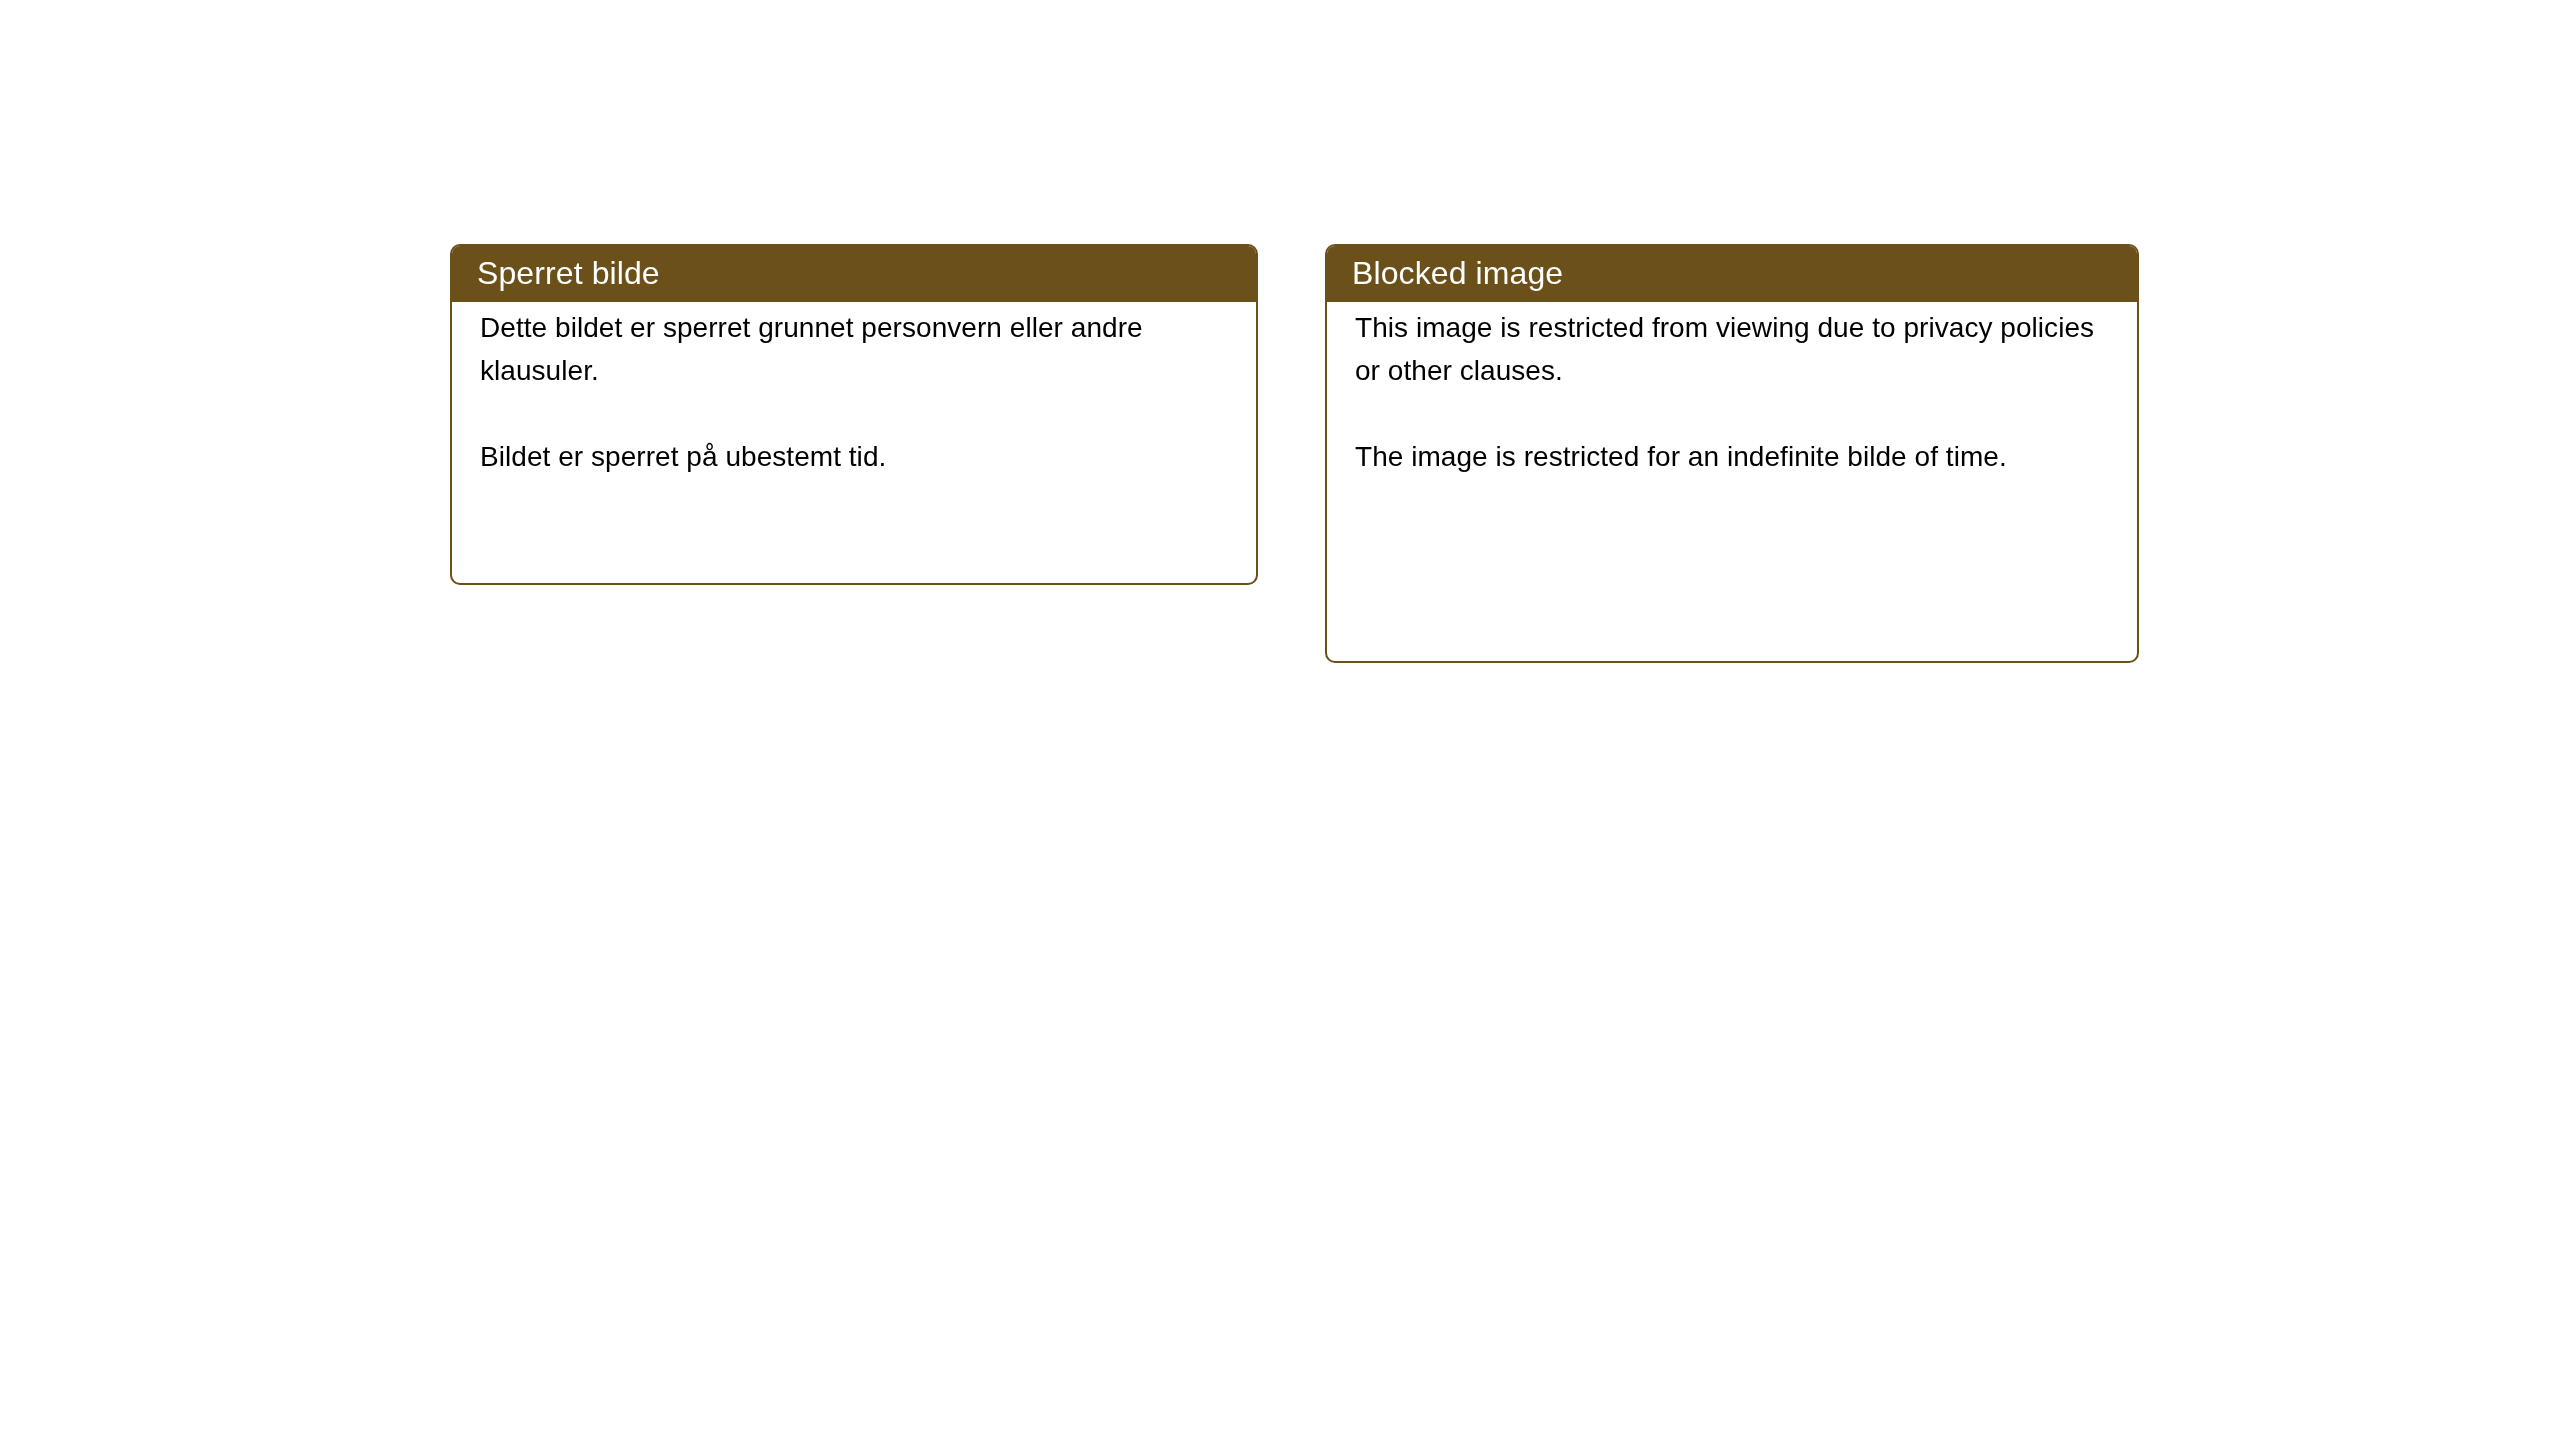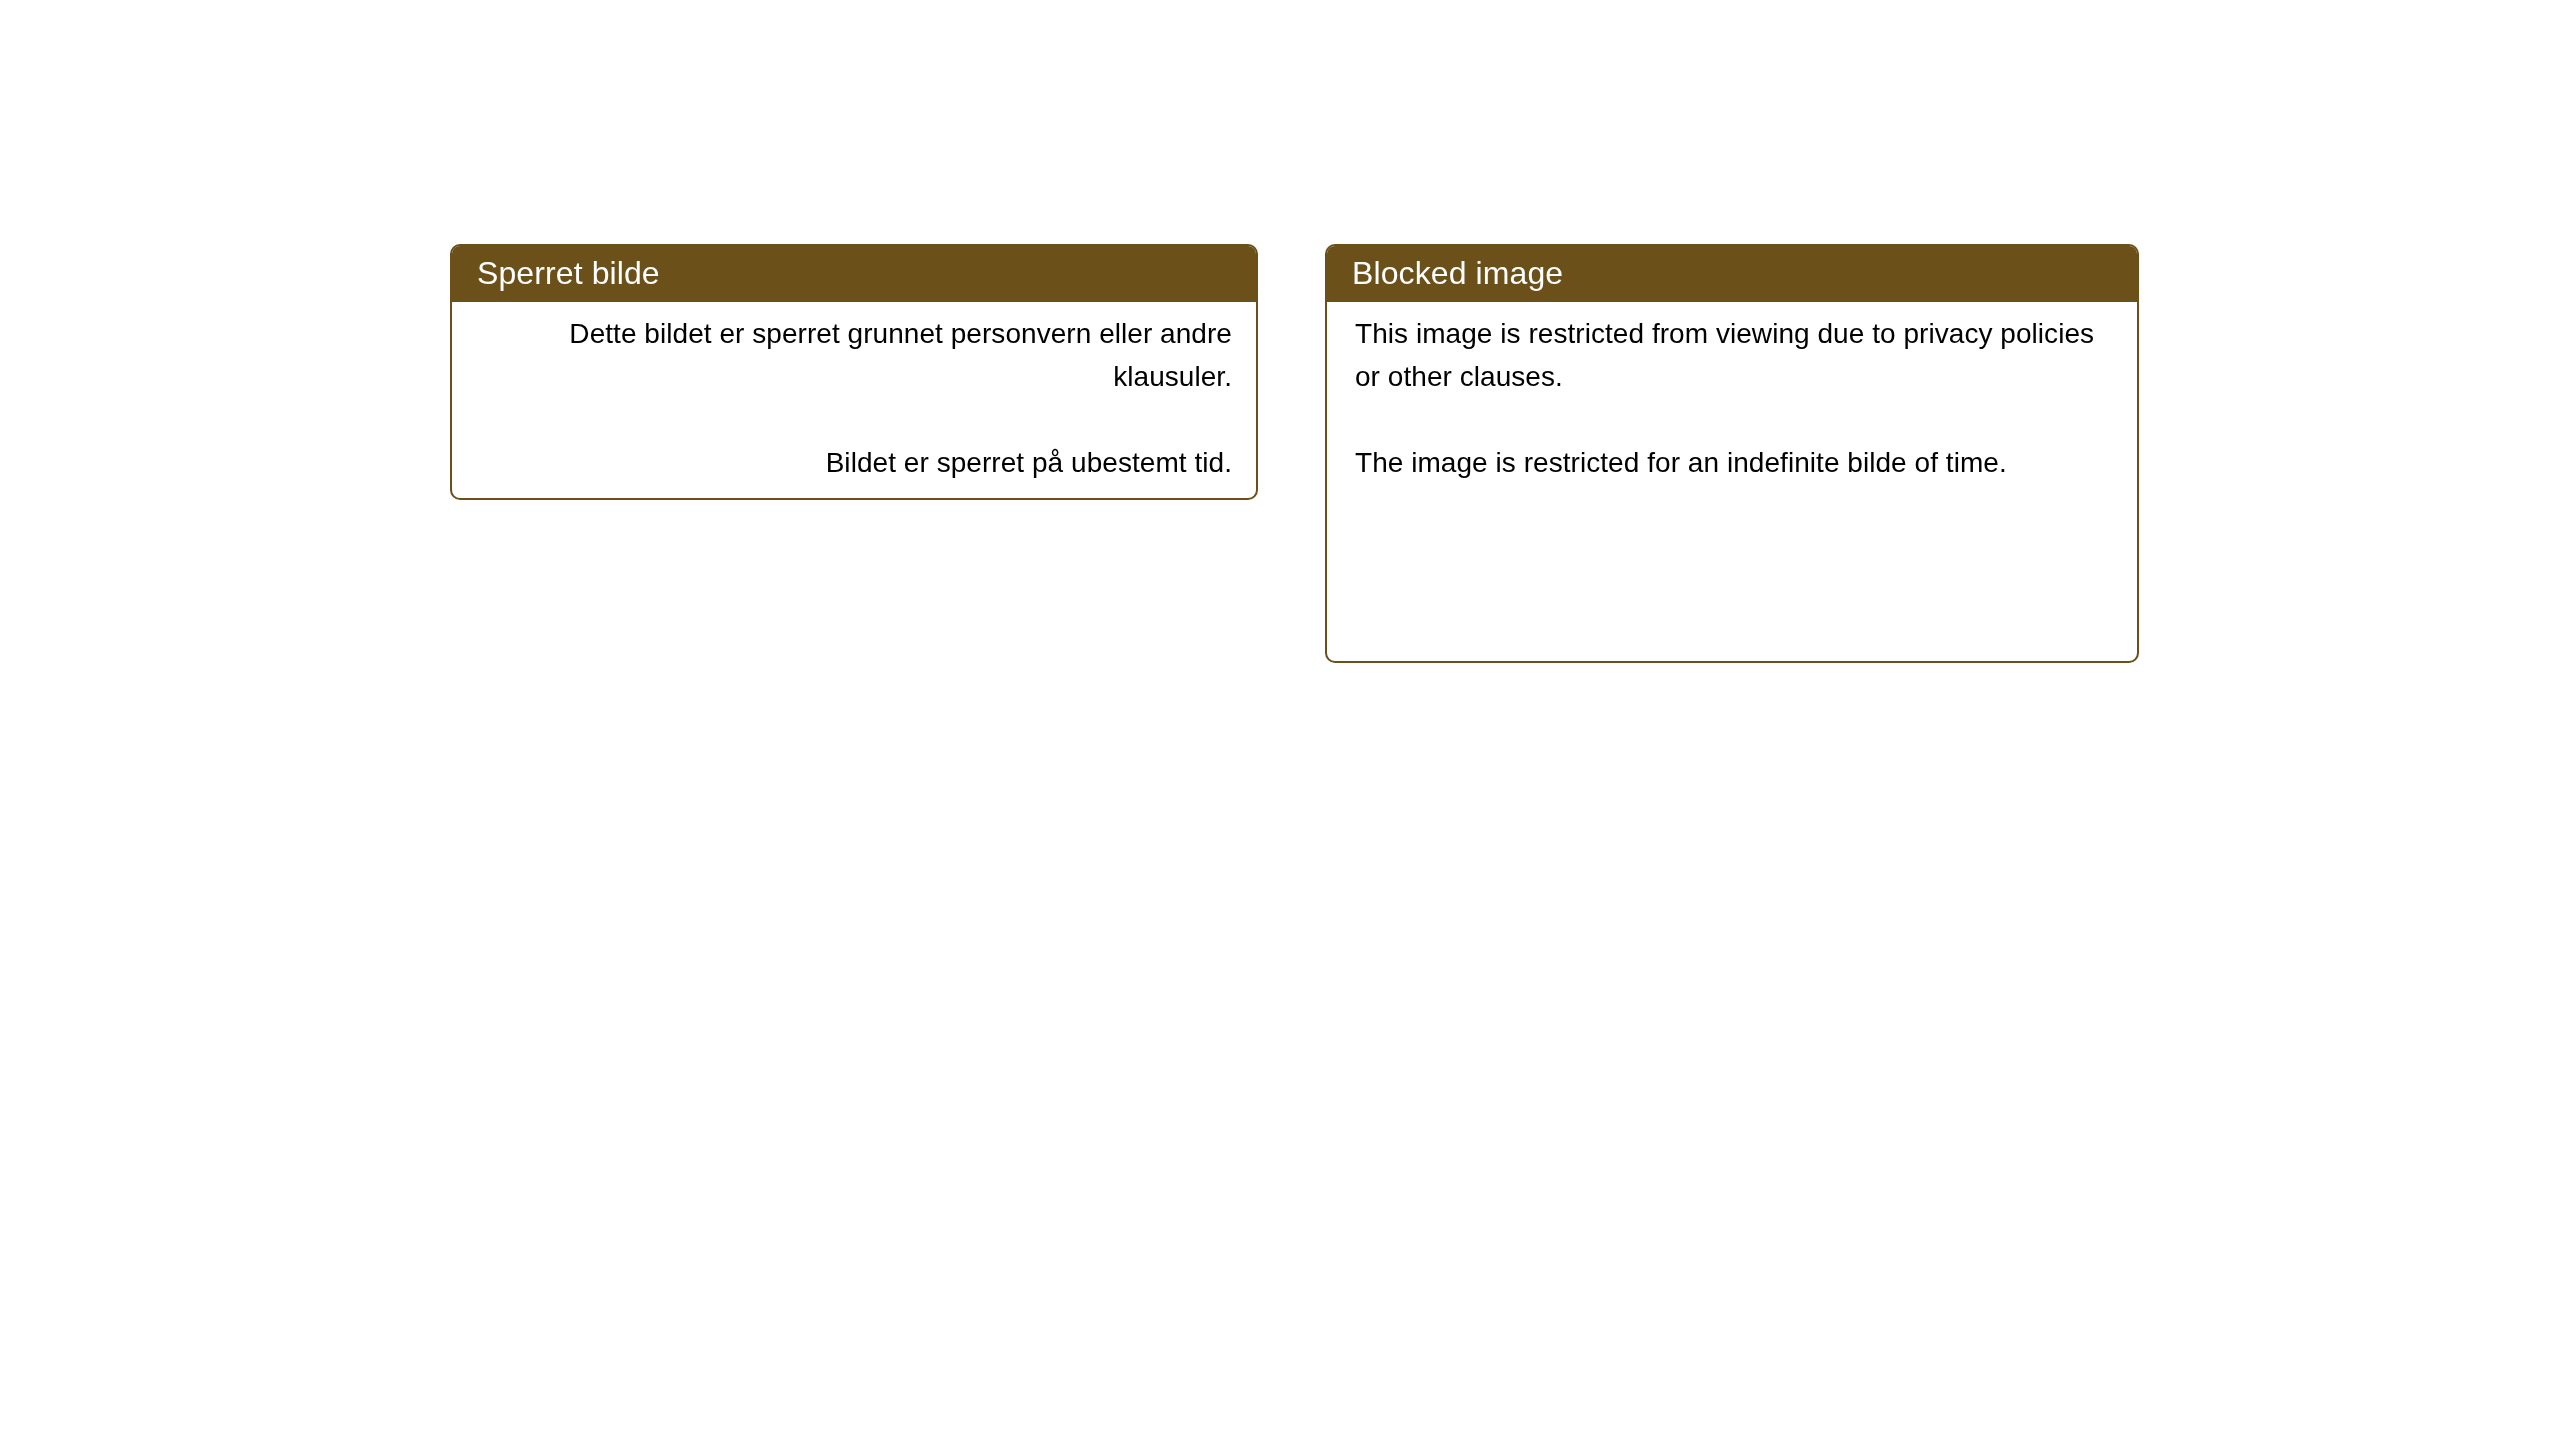--- a/index.html
+++ b/index.html
@@ -29,22 +29,21 @@
     background: #ffffff;
     border: 2px solid #6b5019;
     border-radius: 10px;
     overflow: hidden;
   }
 
   .notice-card.card-no {
     left: 450px;
     top: 244px;
     width: 808px;
-    height: 256px;
-    text-align: right;
+    height: 341px;
   }
 
   .notice-card.card-en {
     left: 1325px;
     top: 244px;
     width: 814px;
     height: 419px;
   }
 
   
@@ -64,21 +63,21 @@
     color: #ffffff;
     font-size: 32px;
     line-height: 34px;
     font-weight: 400;
     letter-spacing: 0.1px;
     white-space: nowrap;
   }
 
   
   .card-body {
-    padding: 10px 24px 0 28px;
+    padding: 4px 24px 0 28px;
   }
 
   .card-paragraph {
     color: #000000;
     font-size: 28px;
     line-height: 43px;
     font-weight: 400;
     margin: 0;
     letter-spacing: 0.05px;
   }

